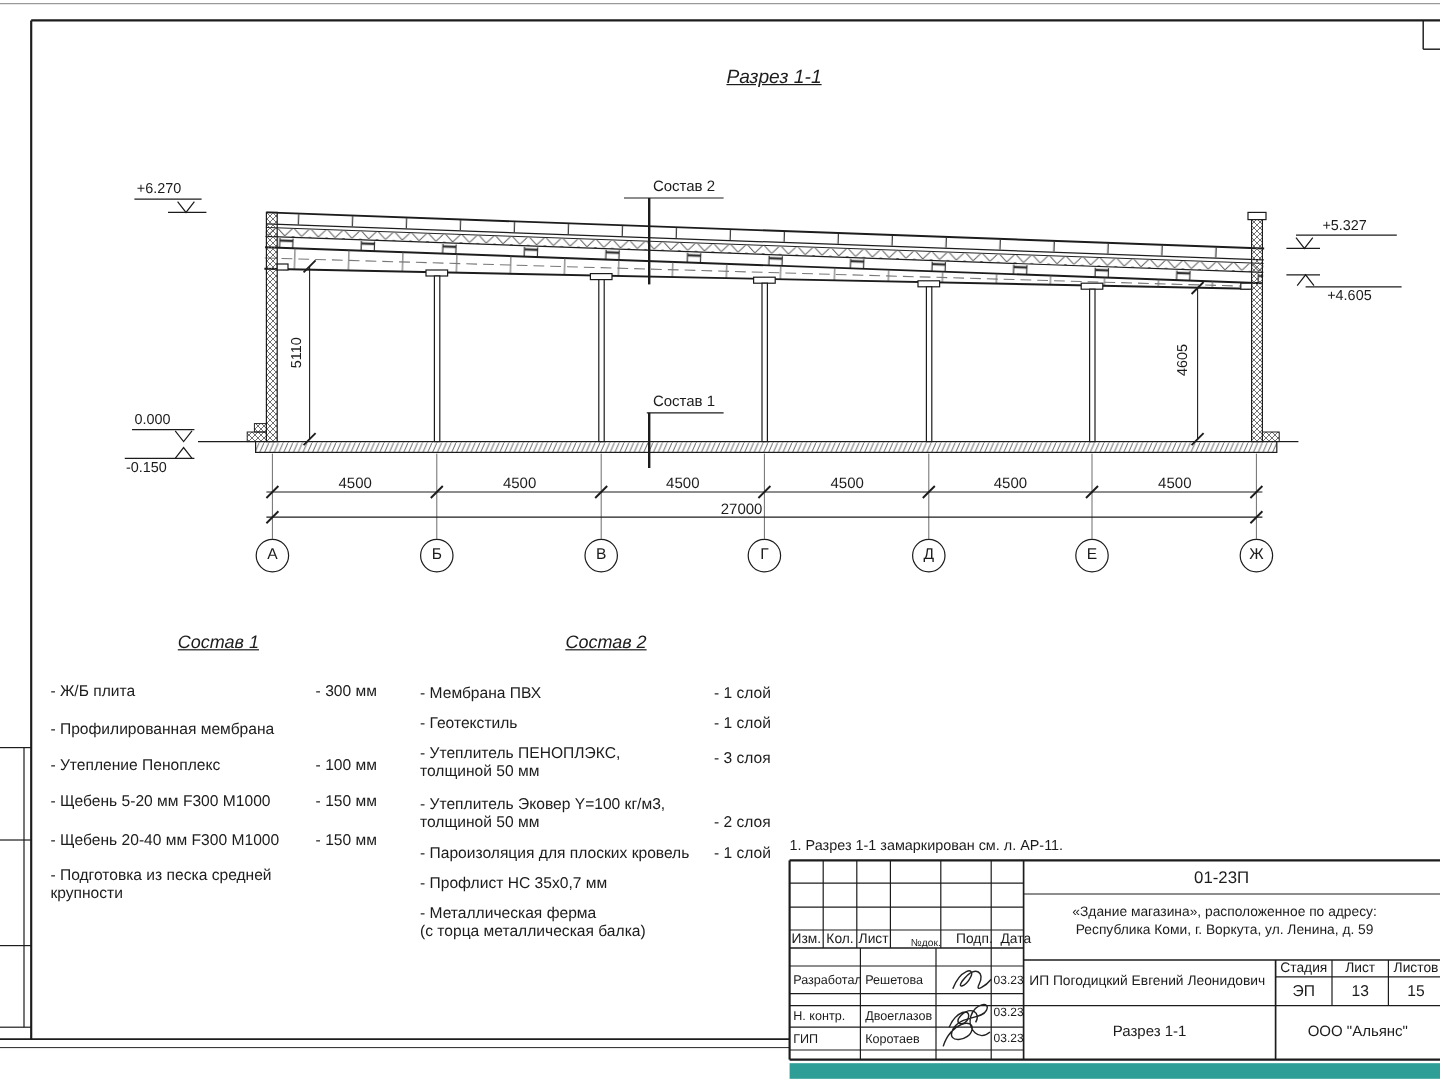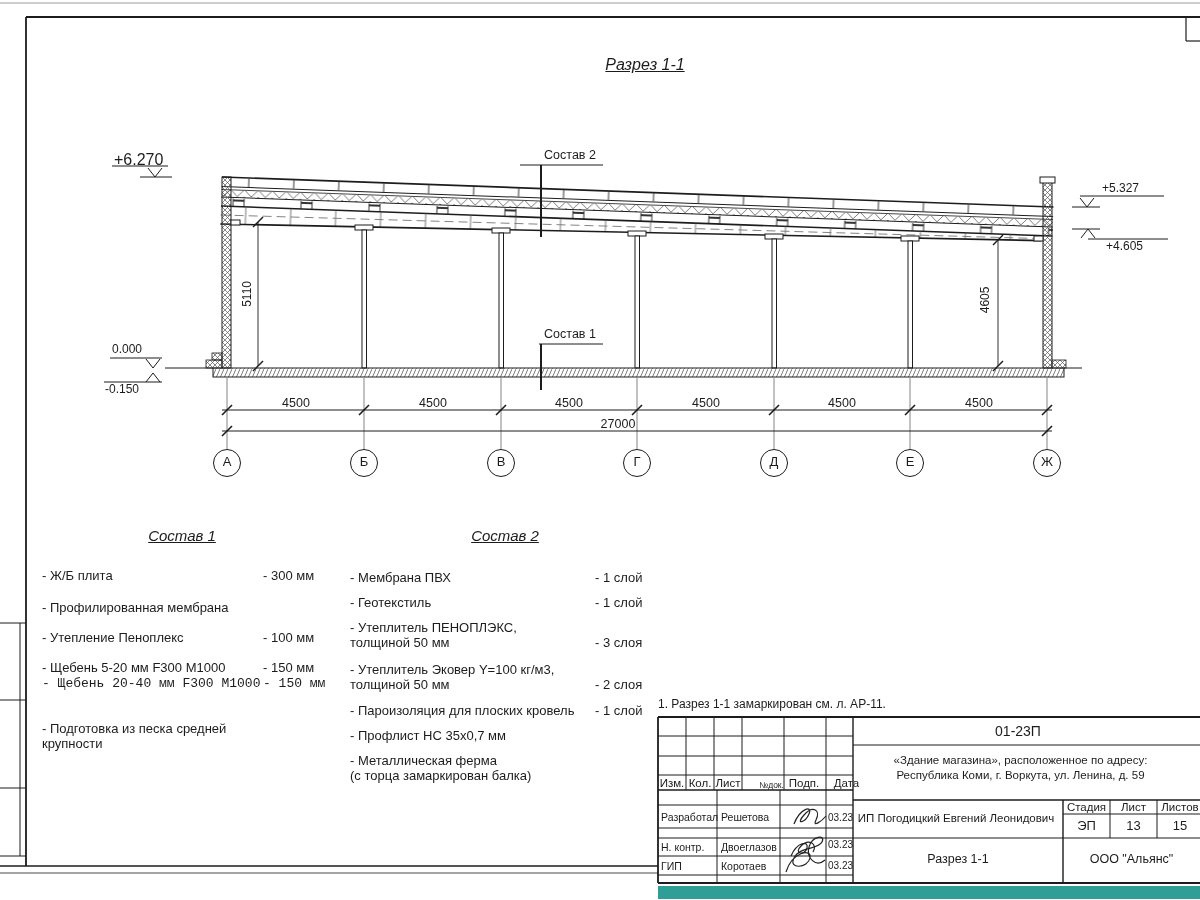--- a/index.html
+++ b/index.html
@@ -210,21 +210,21 @@
   </g>
 </svg>
 
 <div style="position: absolute; left: 658px; top: 886px; width: 542px; height: 13px; background: rgb(47, 158, 151);"></div>
 
 <div class="t ctr it ul" style="left:520px;top:56px;width:250px;font-size:16px;">Разрез 1-1</div>
 
 <div class="t ctr" style="left:510px;top:148px;width:120px;font-size:12.5px;">Состав 2</div>
 <div class="t ctr" style="left:510px;top:327px;width:120px;font-size:12.5px;">Состав 1</div>
 
-<div class="t" style="left:114px;top:151px;font-size:16px;">+6.270</div>
+<div class="t" style="left:114px;top:151px;font-size:12px;">+6.270</div>
 <div class="t" style="left:112px;top:343px;font-size:12px;">0.000</div>
 <div class="t" style="left:105px;top:383px;font-size:12px;">-0.150</div>
 <div class="t" style="left:1102px;top:182px;font-size:12px;">+5.327</div>
 <div class="t" style="left:1106px;top:240px;font-size:12px;">+4.605</div>
 
 <div class="t ctr rot" style="left:226px;top:287px;width:44px;font-size:12px;">5110</div>
 <div class="t ctr rot" style="left:964px;top:293px;width:44px;font-size:12px;">4605</div>
 
 <div class="t ctr" style="left:266px;top:396px;width:60px;font-size:12.5px;">4500</div>
 <div class="t ctr" style="left:403px;top:396px;width:60px;font-size:12.5px;">4500</div>
@@ -241,50 +241,50 @@
 <div class="t ctr" style="left:759px;top:455px;width:30px;font-size:13px;">Д</div>
 <div class="t ctr" style="left:895px;top:455px;width:30px;font-size:13px;">Е</div>
 <div class="t ctr" style="left:1032px;top:455px;width:30px;font-size:13px;">Ж</div>
 
 <div class="t ctr it ul" style="left:42px;top:527px;width:280px;font-size:15px;">Состав 1</div>
 <div class="list" style="left:42px;top:560px;width:300px;">
   <div class="row" style="top:8px;"><span class="nm">- Ж/Б плита</span><span class="val" style="left:221px;">- 300 мм</span></div>
   <div class="row" style="top:40px;"><span class="nm">- Профилированная мембрана</span><span class="val" style="left:221px;"></span></div>
   <div class="row" style="top:70px;"><span class="nm">- Утепление Пеноплекс</span><span class="val" style="left:221px;">- 100 мм</span></div>
   <div class="row" style="top:100px;"><span class="nm">-  Щебень 5-20 мм F300 М1000</span><span class="val" style="left:221px;">- 150 мм</span></div>
-  <div class="row" style="top:116px;font-family:Liberation Mono, monospace;"><span class="nm">-  Щебень 20-40 мм F300 М1000</span><span class="val" style="left:221px;">- 150 мм</span></div>
+  <div class="row" style="top:132px;"><span class="nm">-  Щебень 20-40 мм F300 М1000</span><span class="val" style="left:221px;">- 150 мм</span></div>
   <div class="row" style="top:161px;"><span class="nm">- Подготовка из песка средней
 крупности</span><span class="val" style="left:221px;"></span></div>
 </div>
 
 <div class="t ctr it ul" style="left:350px;top:527px;width:310px;font-size:15px;">Состав 2</div>
 <div class="list" style="left:350px;top:560px;width:330px;">
   <div class="row" style="top:10px;"><span class="nm">- Мембрана ПВХ</span><span class="val" style="left:245px;">- 1 слой</span></div>
   <div class="row" style="top:35px;"><span class="nm">- Геотекстиль</span><span class="val" style="left:245px;">- 1 слой</span></div>
   <div class="row" style="top:60px;"><span class="nm">- Утеплитель ПЕНОПЛЭКС,
-толщиной 50 мм</span><span class="val" style="left:245px;top:15px;">- 3 слоя</span></div>
+толщиной 50 мм</span><span class="val" style="left:245px;top:4px;">- 3 слоя</span></div>
   <div class="row" style="top:102px;"><span class="nm">- Утеплитель Эковер Y=100 кг/м3,
 толщиной 50 мм</span><span class="val" style="left:245px;top:15px;">- 2 слоя</span></div>
   <div class="row" style="top:143px;"><span class="nm">- Пароизоляция для плоских кровель</span><span class="val" style="left:245px;">- 1 слой</span></div>
   <div class="row" style="top:168px;"><span class="nm">- Профлист НС 35х0,7 мм</span><span class="val" style="left:245px;"></span></div>
   <div class="row" style="top:193px;"><span class="nm">- Металлическая ферма
-(с торца замаркирован балка)</span><span class="val" style="left:245px;"></span></div>
+(с торца металлическая балка)</span><span class="val" style="left:245px;"></span></div>
 </div>
 
 <div class="t" style="left:658px;top:698px;font-size:12px;">1. Разрез 1-1 замаркирован см. л. АР-11.</div>
 
 <div class="t ctr" style="left:853px;top:723px;width:330px;font-size:14px;">01-23П</div>
 <div class="t ctr" style="left:853px;top:754px;width:335px;font-size:11.5px;">«Здание магазина», расположенное по адресу:</div>
 <div class="t ctr" style="left:853px;top:769px;width:335px;font-size:11.5px;">Республика Коми, г. Воркута, ул. Ленина, д. 59</div>
 
 <div class="tb ctr" style="left:658px;top:777px;width:28px;font-size:11.5px;text-align:center;">Изм.</div>
 <div class="tb ctr" style="left:686px;top:777px;width:28px;font-size:11.5px;">Кол.</div>
 <div class="tb ctr" style="left:714px;top:777px;width:28px;font-size:11.5px;">Лист</div>
 <div class="tb ctr" style="left:742px;top:780px;width:59px;font-size:8.5px;">№док.</div>
-<div class="tb ctr" style="left:784px;top:777px;width:40px;font-size:11.5px;">Подп.</div>
+<div class="tb ctr" style="left:784px;top:777px;width:56px;font-size:11.5px;">Подп.</div>
 <div class="tb ctr" style="left:826px;top:777px;width:41px;font-size:11.5px;">Дата</div>
 
 <div class="tb" style="left:661px;top:811px;font-size:10.5px;">Разработал</div>
 <div class="tb" style="left:721px;top:811px;font-size:10.5px;">Решетова</div>
 <div class="tb" style="left:828px;top:812px;font-size:10px;">03.23</div>
 <div class="tb" style="left:661px;top:841px;font-size:10.5px;">Н. контр.</div>
 <div class="tb" style="left:721px;top:841px;font-size:10.5px;">Двоеглазов</div>
 <div class="tb" style="left:828px;top:839px;font-size:10px;">03.23</div>
 <div class="tb" style="left:661px;top:860px;font-size:10.5px;">ГИП</div>
 <div class="tb" style="left:721px;top:860px;font-size:10.5px;">Коротаев</div>

